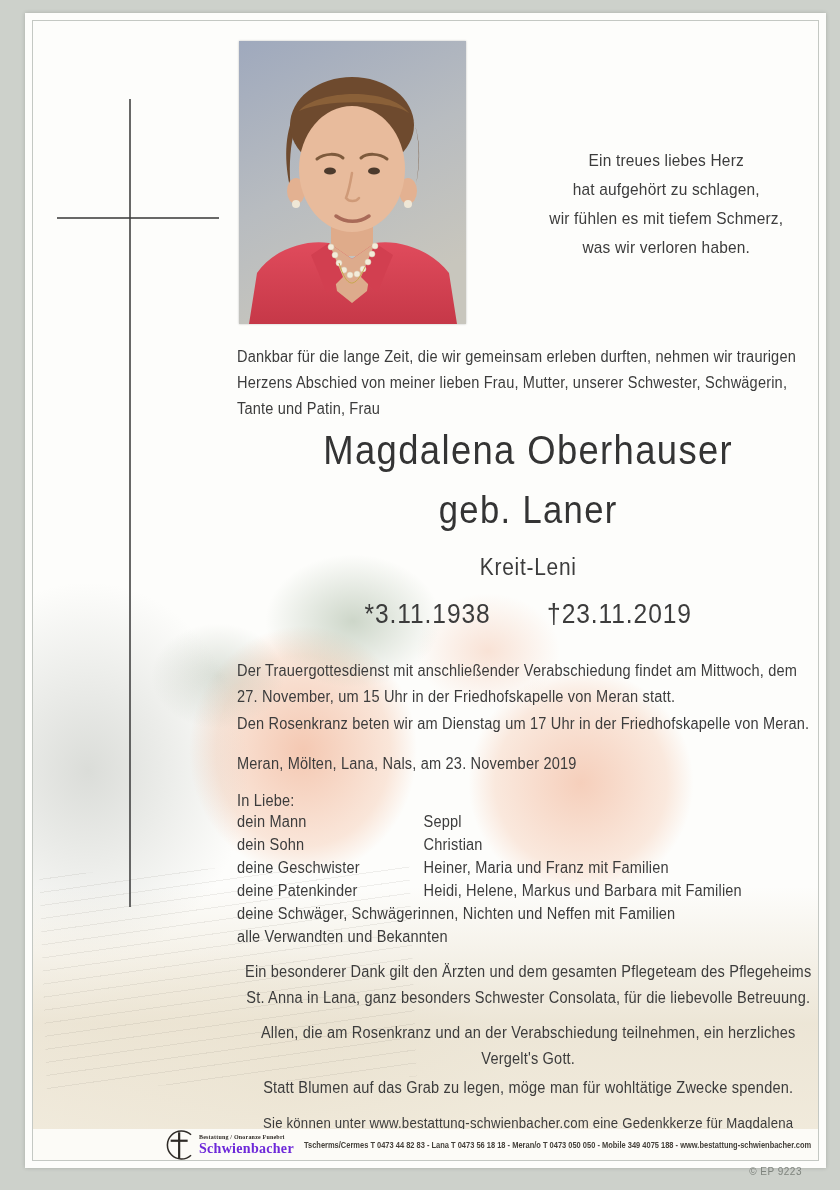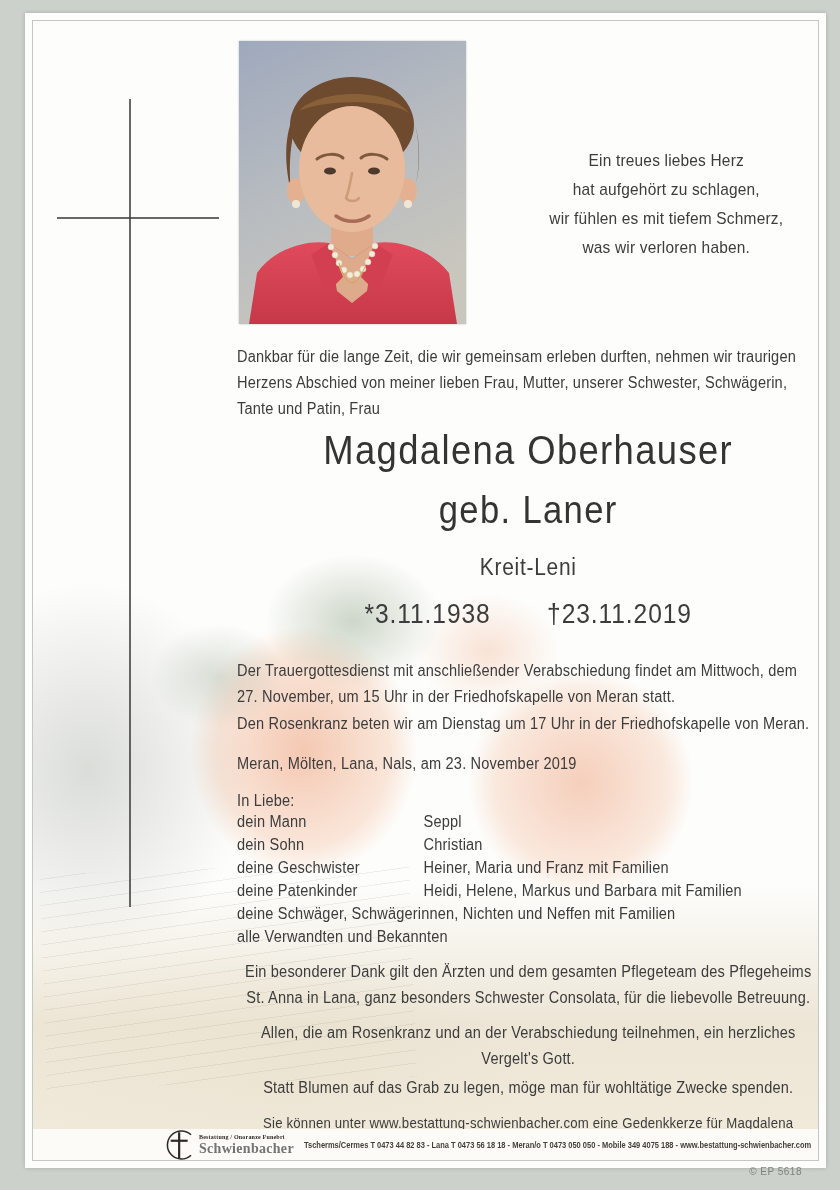--- a/index.html
+++ b/index.html
@@ -67,21 +67,21 @@
   .donations{top:1062px;}
   .candle{top:1097px;font-size:14.5px;}
   .footerbar{
     position:absolute;left:8px;right:8px;bottom:8px;height:31px;
     background:#fcfbf7;display:flex;align-items:center;padding-left:130px;box-sizing:border-box;
   }
   .logo{display:flex;align-items:center;}
   .logo svg{width:34px;height:34px;margin-right:2px;}
   .logo-text{display:flex;flex-direction:column;justify-content:center;}
   .logo-small{font-family:"Liberation Serif","DejaVu Serif",serif;font-weight:bold;font-size:6px;letter-spacing:.2px;color:#2e2a26;line-height:7px;}
-  .logo-name{font-family:"Liberation Serif","DejaVu Serif",serif;font-weight:bold;font-size:14px;color:#737373;line-height:15px;letter-spacing:.3px;}
+  .logo-name{font-family:"Liberation Serif","DejaVu Serif",serif;font-weight:bold;font-size:14px;color:#6d28d9;line-height:15px;letter-spacing:.3px;}
   .contact{
     font-size:8.5px;color:#44403a;margin-left:10px;white-space:nowrap;
     transform:scaleX(.88);transform-origin:0 50%;font-weight:bold;letter-spacing:0;
   }
   .copyright{
     position:absolute;right:38px;top:1166px;font-size:10px;color:#7e837d;letter-spacing:.5px;
   }
 </style>
 </head>
 <body>
@@ -198,13 +198,13 @@
       </svg>
       <div class="logo-text">
         <span class="logo-small">Bestattung / Onoranze Funebri</span>
         <span class="logo-name">Schwienbacher</span>
       </div>
     </div>
     <div class="contact">Tscherms/Cermes T 0473 44 82 83 - Lana T 0473 56 18 18 - Meran/o T 0473 050 050 - Mobile 349 4075 188 - www.bestattung-schwienbacher.com</div>
   </div>
 </div>
 
-<div class="copyright">© EP 5618</div>
+<div class="copyright">© EP 9223</div>
 
 </body></html>

